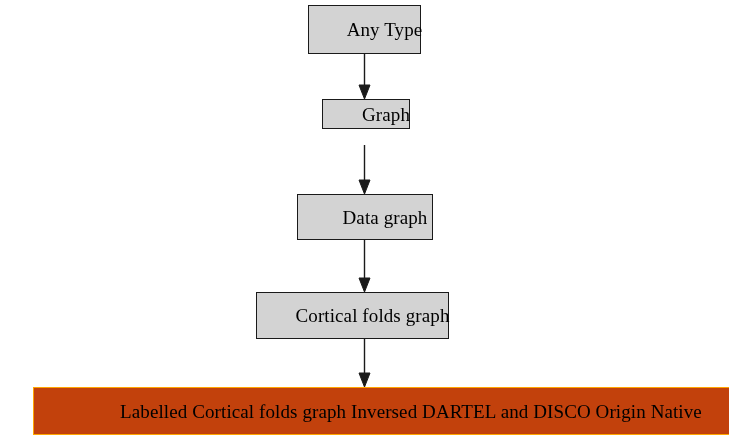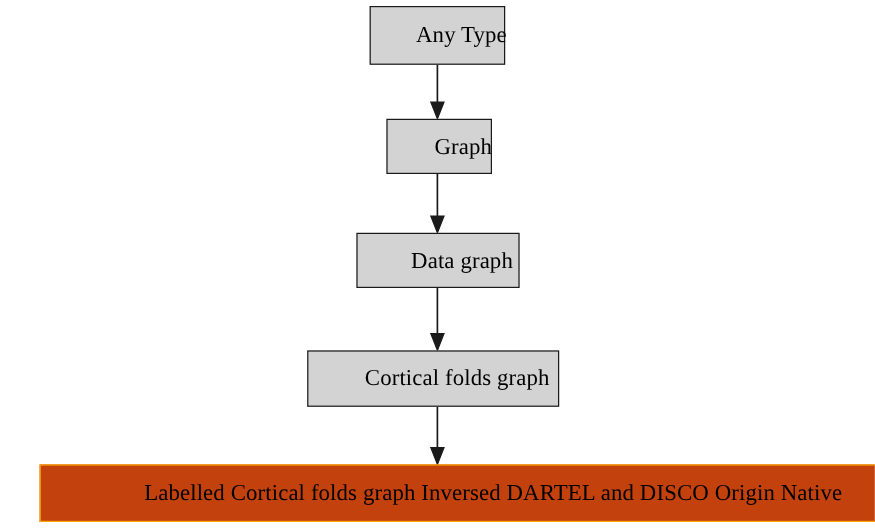--- a/index.html
+++ b/index.html
@@ -50,23 +50,23 @@
     font-size: 19px;
     letter-spacing: 0.1px;
   }
 
   .node.orange .node-label {
     font-size: 19px;
   }
 
   
   #node-any-type      { left: 308px; top: 5px;   width: 113px; height: 49px; }
-  #node-graph         { left: 322px; top: 99px;  width: 88px;  height: 46px; }
+  #node-graph         { left: 322px; top: 99px;  width: 88px;  height: 30px; }
   #node-data-graph    { left: 297px; top: 194px; width: 136px; height: 46px; text-align: right; }
-  #node-cortical      { left: 256px; top: 292px; width: 210px; height: 47px; }
+  #node-cortical      { left: 256px; top: 292px; width: 193px; height: 47px; }
   #node-labelled      { left: 7px;   top: 387px; width: 716px; height: 48px; }
 
   .edge-layer {
     position: absolute;
     left: 0;
     top: 0;
     width: 729px;
     height: 443px;
     pointer-events: none;
   }

